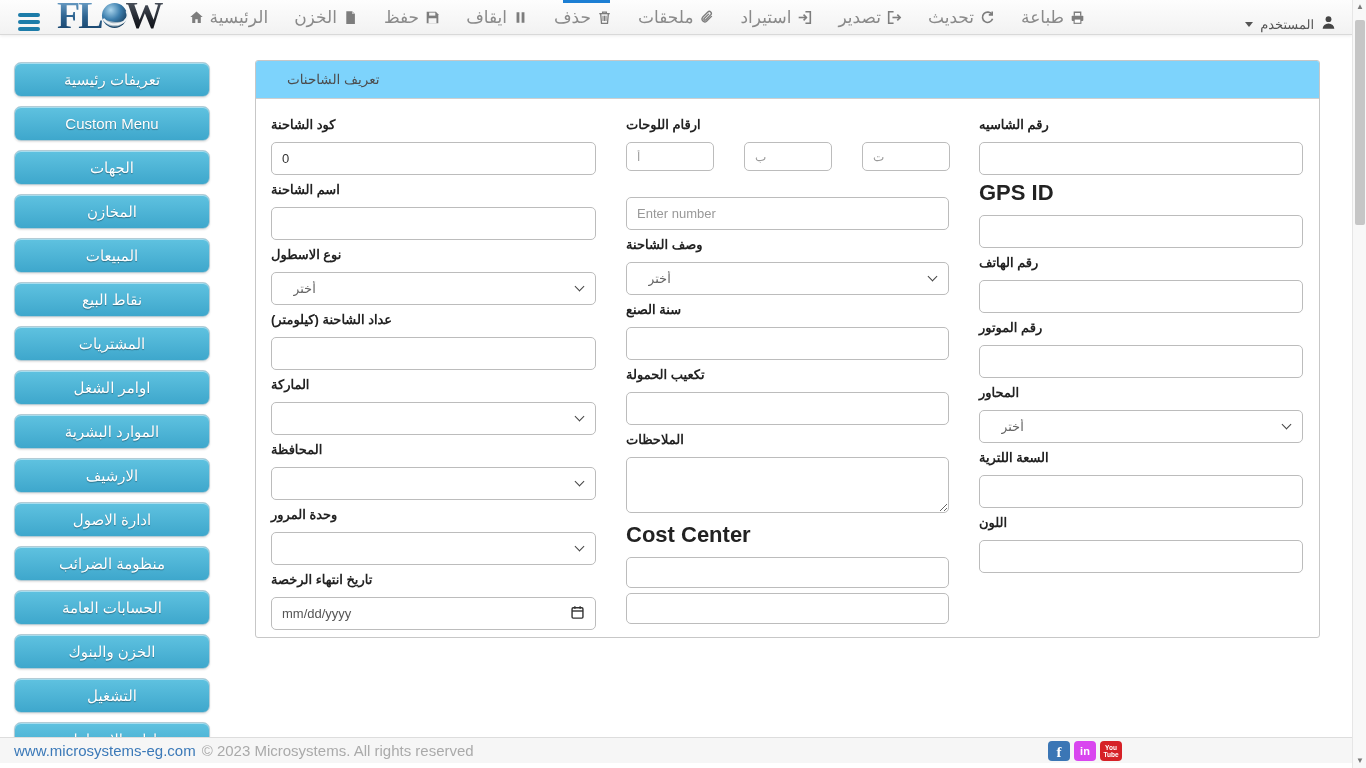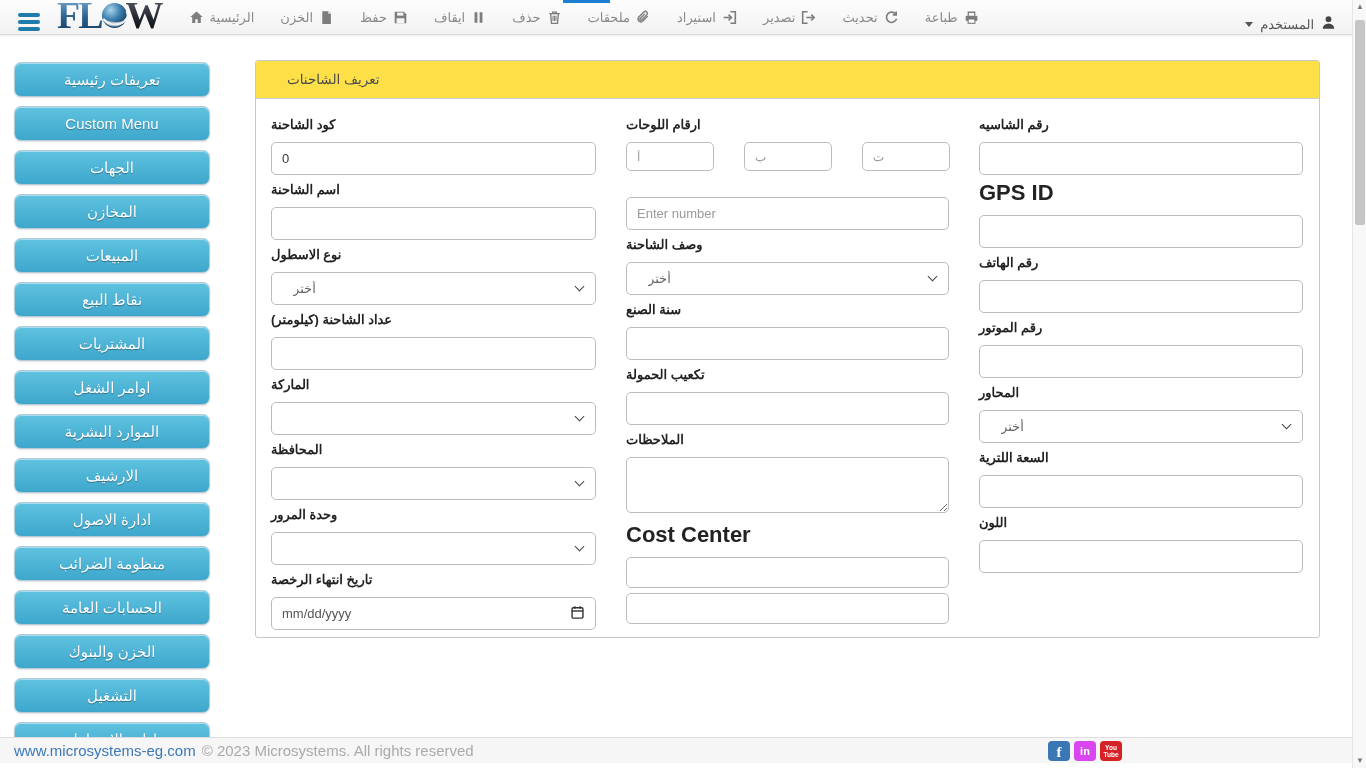--- a/index.html
+++ b/index.html
@@ -18,39 +18,39 @@
   .hamburger div { width:22px; height:3.6px; background:#1d7ca9; border-radius:2px; margin:3.4px 0; }
   .logo { display:flex; align-items:flex-end; margin-left:17px; user-select:none; }
   .logo .lt { font-family:"Liberation Serif", serif; font-weight:bold; font-size:38px; line-height:38px;
               letter-spacing:-2px; background:linear-gradient(180deg,#7fb2d8 0%,#2c628f 55%,#123c63 100%);
               -webkit-background-clip:text; background-clip:text; color:transparent; }
   .logo .lw { letter-spacing:0; background:linear-gradient(180deg,#5a626e 0%,#20242c 60%,#07090e 100%);
               -webkit-background-clip:text; background-clip:text; color:transparent; }
   .logo svg { margin:0 -2px 5px -1px; }
   .tb-items { display:flex; align-items:center; margin-left:12px; height:100%; }
   .tb-item { display:flex; align-items:center; gap:6px; padding:0 13px; height:100%;
-             color:#8a8a8a; font-size:13px; cursor:pointer; white-space:nowrap; }
+             color:#8a8a8a; font-size:17px; cursor:pointer; white-space:nowrap; }
   .tb-item svg { flex:0 0 auto; }
   .user-box { position:absolute; right:16px; top:0; height:48px; display:flex; align-items:center;
               gap:7px; color:#555; font-size:13px; cursor:pointer; }
   .caret { width:0; height:0; border-left:4.5px solid transparent; border-right:4.5px solid transparent;
            border-top:5px solid #555; }
 
   
   .sidebar { position:absolute; left:0; top:48px; width:250px; bottom:0; padding-top:14px; }
   .sb-btn { width:196px; height:35px; margin:0 0 9px 14px; border-radius:7px; cursor:pointer;
             background:linear-gradient(#5fc2e0,#3ea7cc);
             border:1px solid #b3ccd6; box-shadow:inset 0 1px 0 rgba(255,255,255,.45), 0 1px 2px rgba(0,0,0,.12);
             color:#fff; font-size:15px; text-align:center; line-height:33px;
             text-shadow:0 1px 1px rgba(0,0,0,.35); white-space:nowrap; overflow:hidden; }
 
   
   .panel { position:absolute; left:255px; top:60px; width:1065px; height:578px;
            background:#fff; border:1px solid #c7c7c7; border-radius:3px; }
-  .panel-header { height:38px; line-height:38px; background:#fde047; border-bottom:1px solid #cfcfcf;
+  .panel-header { height:38px; line-height:38px; background:#7dd3fc; border-bottom:1px solid #cfcfcf;
                   border-radius:2px 2px 0 0; padding-left:31px; color:#4c4c4c; font-size:13.5px; }
   .panel-body { display:flex; gap:30px; padding:16px 16px 0 15px; }
   .col { width:325px; }
   .col.mid { width:323px; }
   .col.rgt { width:324px; }
 
   .flabel { display:block; font-weight:bold; font-size:13px; color:#222; margin:7px 0 10px; }
   .flabel.big { font-size:22px; margin:5px 0 9px; }
   .col .flabel:first-child { margin-top:2px; }
   .control { width:100%; height:33px; border:1px solid #bcbcbc; border-radius:5px;

